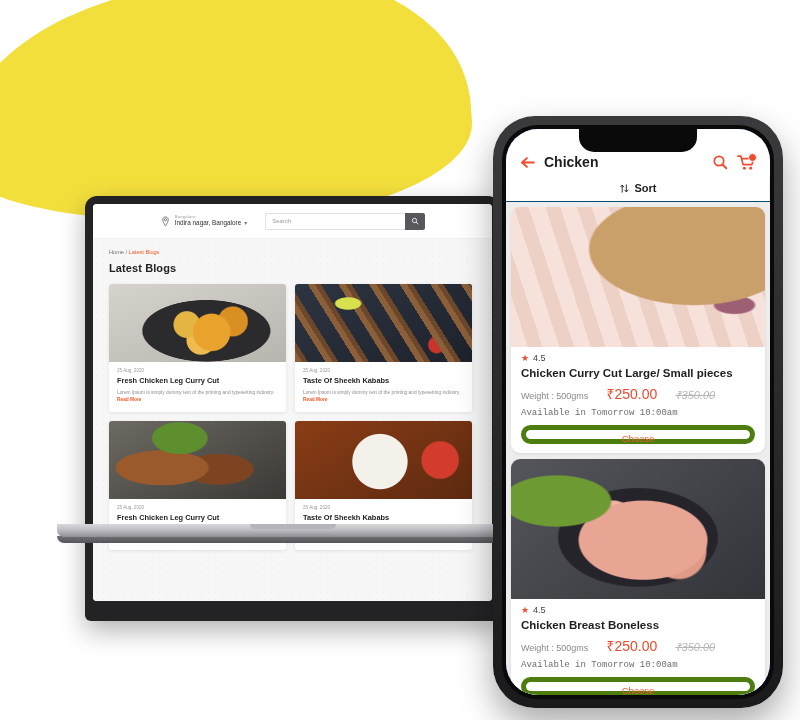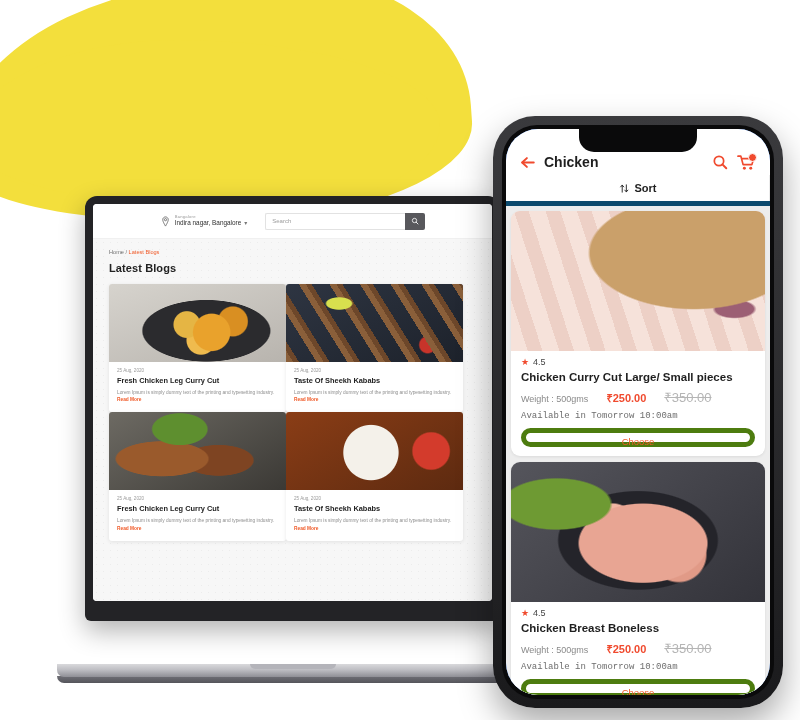--- a/index.html
+++ b/index.html
@@ -18,21 +18,21 @@
     border-radius:58% 42% 46% 70% / 72% 68% 40% 36%;
     transform:rotate(-4deg);
   }
   .blob2{
     position:absolute;left:-30px;top:40px;width:470px;height:170px;
     background:#F3DF3C;
     border-radius:44% 56% 40% 60% / 60% 50% 50% 40%;
   }
 
   
-  .laptop{position:absolute;left:85px;top:196px;width:415px;height:487px;}
+  .laptop{position:absolute;left:85px;top:196px;width:415px;height:347px;}
   .lid{
     position:absolute;left:0;top:0;width:415px;height:425px;
     background:#232326;border-radius:12px 12px 6px 6px;
     padding:8px 8px 20px 8px;box-sizing:border-box;
     box-shadow:0 10px 26px rgba(0,0,0,.30);
   }
   .screen{
     width:100%;height:100%;background:#fff;border-radius:4px;overflow:hidden;
     position:relative;
   }
@@ -73,21 +73,21 @@
   }
   .search-btn svg{width:8px;height:8px;}
 
   
   .site-body{background:#f7f7f7;height:calc(100% - 34px);padding:10px 16px 0 16px;box-sizing:border-box;
     background-image:radial-gradient(#ececec 0.5px, transparent 0.5px);background-size:7px 7px;}
   .crumb{font-size:5.6px;color:#6f6f6f;margin-bottom:7px;}
   .crumb .cur{color:#F05A28;}
   .page-title{font-size:11px;font-weight:bold;color:#222;margin-bottom:10px;letter-spacing:.1px;}
 
-  .cardgrid{display:flex;flex-wrap:wrap;}
+  .cardgrid{display:flex;flex-wrap:wrap;gap:9px;}
   .bcard{
     width:177px;background:#fff;border-radius:3px;overflow:hidden;
     box-shadow:0 1px 4px rgba(0,0,0,.09);
   }
   .bimg{height:78px;width:100%;position:relative;overflow:hidden;}
   .bbody{padding:6px 8px 9px 8px;}
   .bdate{font-size:4.6px;color:#9b9b9b;margin-bottom:3px;}
   .btitle{font-size:7.4px;font-weight:bold;color:#232323;margin-bottom:4px;}
   .bdesc{font-size:4.8px;color:#8d8d8d;line-height:1.5;}
   .bdesc .more{color:#F05A28;font-weight:bold;}
@@ -157,40 +157,40 @@
   }
   .back{width:15px;height:13px;flex:0 0 15px;}
   .ptitle{font-size:14px;font-weight:bold;color:#1f1f1f;flex:1;}
   .hicon{width:16px;height:16px;flex:0 0 16px;}
   .cartwrap{position:relative;width:19px;height:17px;flex:0 0 19px;}
   .badge{
     position:absolute;right:-1px;top:-1px;width:7px;height:7px;border-radius:50%;
     background:#F04A2E;border:1px solid #fff;
   }
   .ptools{
-    height:26px;display:flex;align-items:stretch;border-bottom:5px solid #0c4a6e;background:#fff;
+    height:26px;display:flex;align-items:stretch;border-bottom:1px solid #0c4a6e;background:#fff;
   }
   .tool{
     flex:1;display:flex;align-items:center;justify-content:center;gap:5px;
     font-size:11px;font-weight:bold;color:#1f1f1f;
   }
   .tool:first-child{border-right:1px solid #ececec;}
   .tool svg{width:11px;height:11px;}
   .plist{height:calc(100% - 72px);background:#ededed;padding:5px;box-sizing:border-box;overflow:hidden;}
   .pcard{background:#fff;border-radius:9px;overflow:hidden;margin-bottom:6px;box-shadow:0 1px 3px rgba(0,0,0,.08);}
   .pimg{height:140px;width:100%;position:relative;overflow:hidden;}
   .pbody{padding:6px 10px 9px 10px;}
   .rate{display:flex;align-items:center;gap:4px;margin-bottom:4px;}
   .star{color:#F04A2E;font-size:9px;line-height:1;}
   .rate-val{font-size:9px;color:#444;}
   .pname{font-size:11.5px;font-weight:bold;color:#1f1f1f;margin-bottom:5px;}
   .prow{display:flex;align-items:baseline;gap:18px;margin-bottom:5px;}
   .weight{font-size:9px;color:#8a8a8a;}
-  .price{font-size:11px;font-weight:bold;color:#F04A2E;}
-  .mrp{font-size:13px;color:#b5b5b5;text-decoration:line-through;}
+  .price{font-size:14px;font-weight:normal;color:#F04A2E;}
+  .mrp{font-size:11px;color:#b5b5b5;text-decoration:line-through;font-style:italic;}
   .avail{font-size:9px;color:#6d6d6d;margin-bottom:7px;font-family:Liberation Mono, monospace;}
   .choose{
     display:block;width:100%;height:19px;line-height:17px;text-align:center;
     border:5px solid #4d7c0f;border-radius:11px;background:#fff;
     color:#F05A28;font-size:9.5px;box-sizing:border-box;
   }
 </style>
 </head>
 <body>
 

